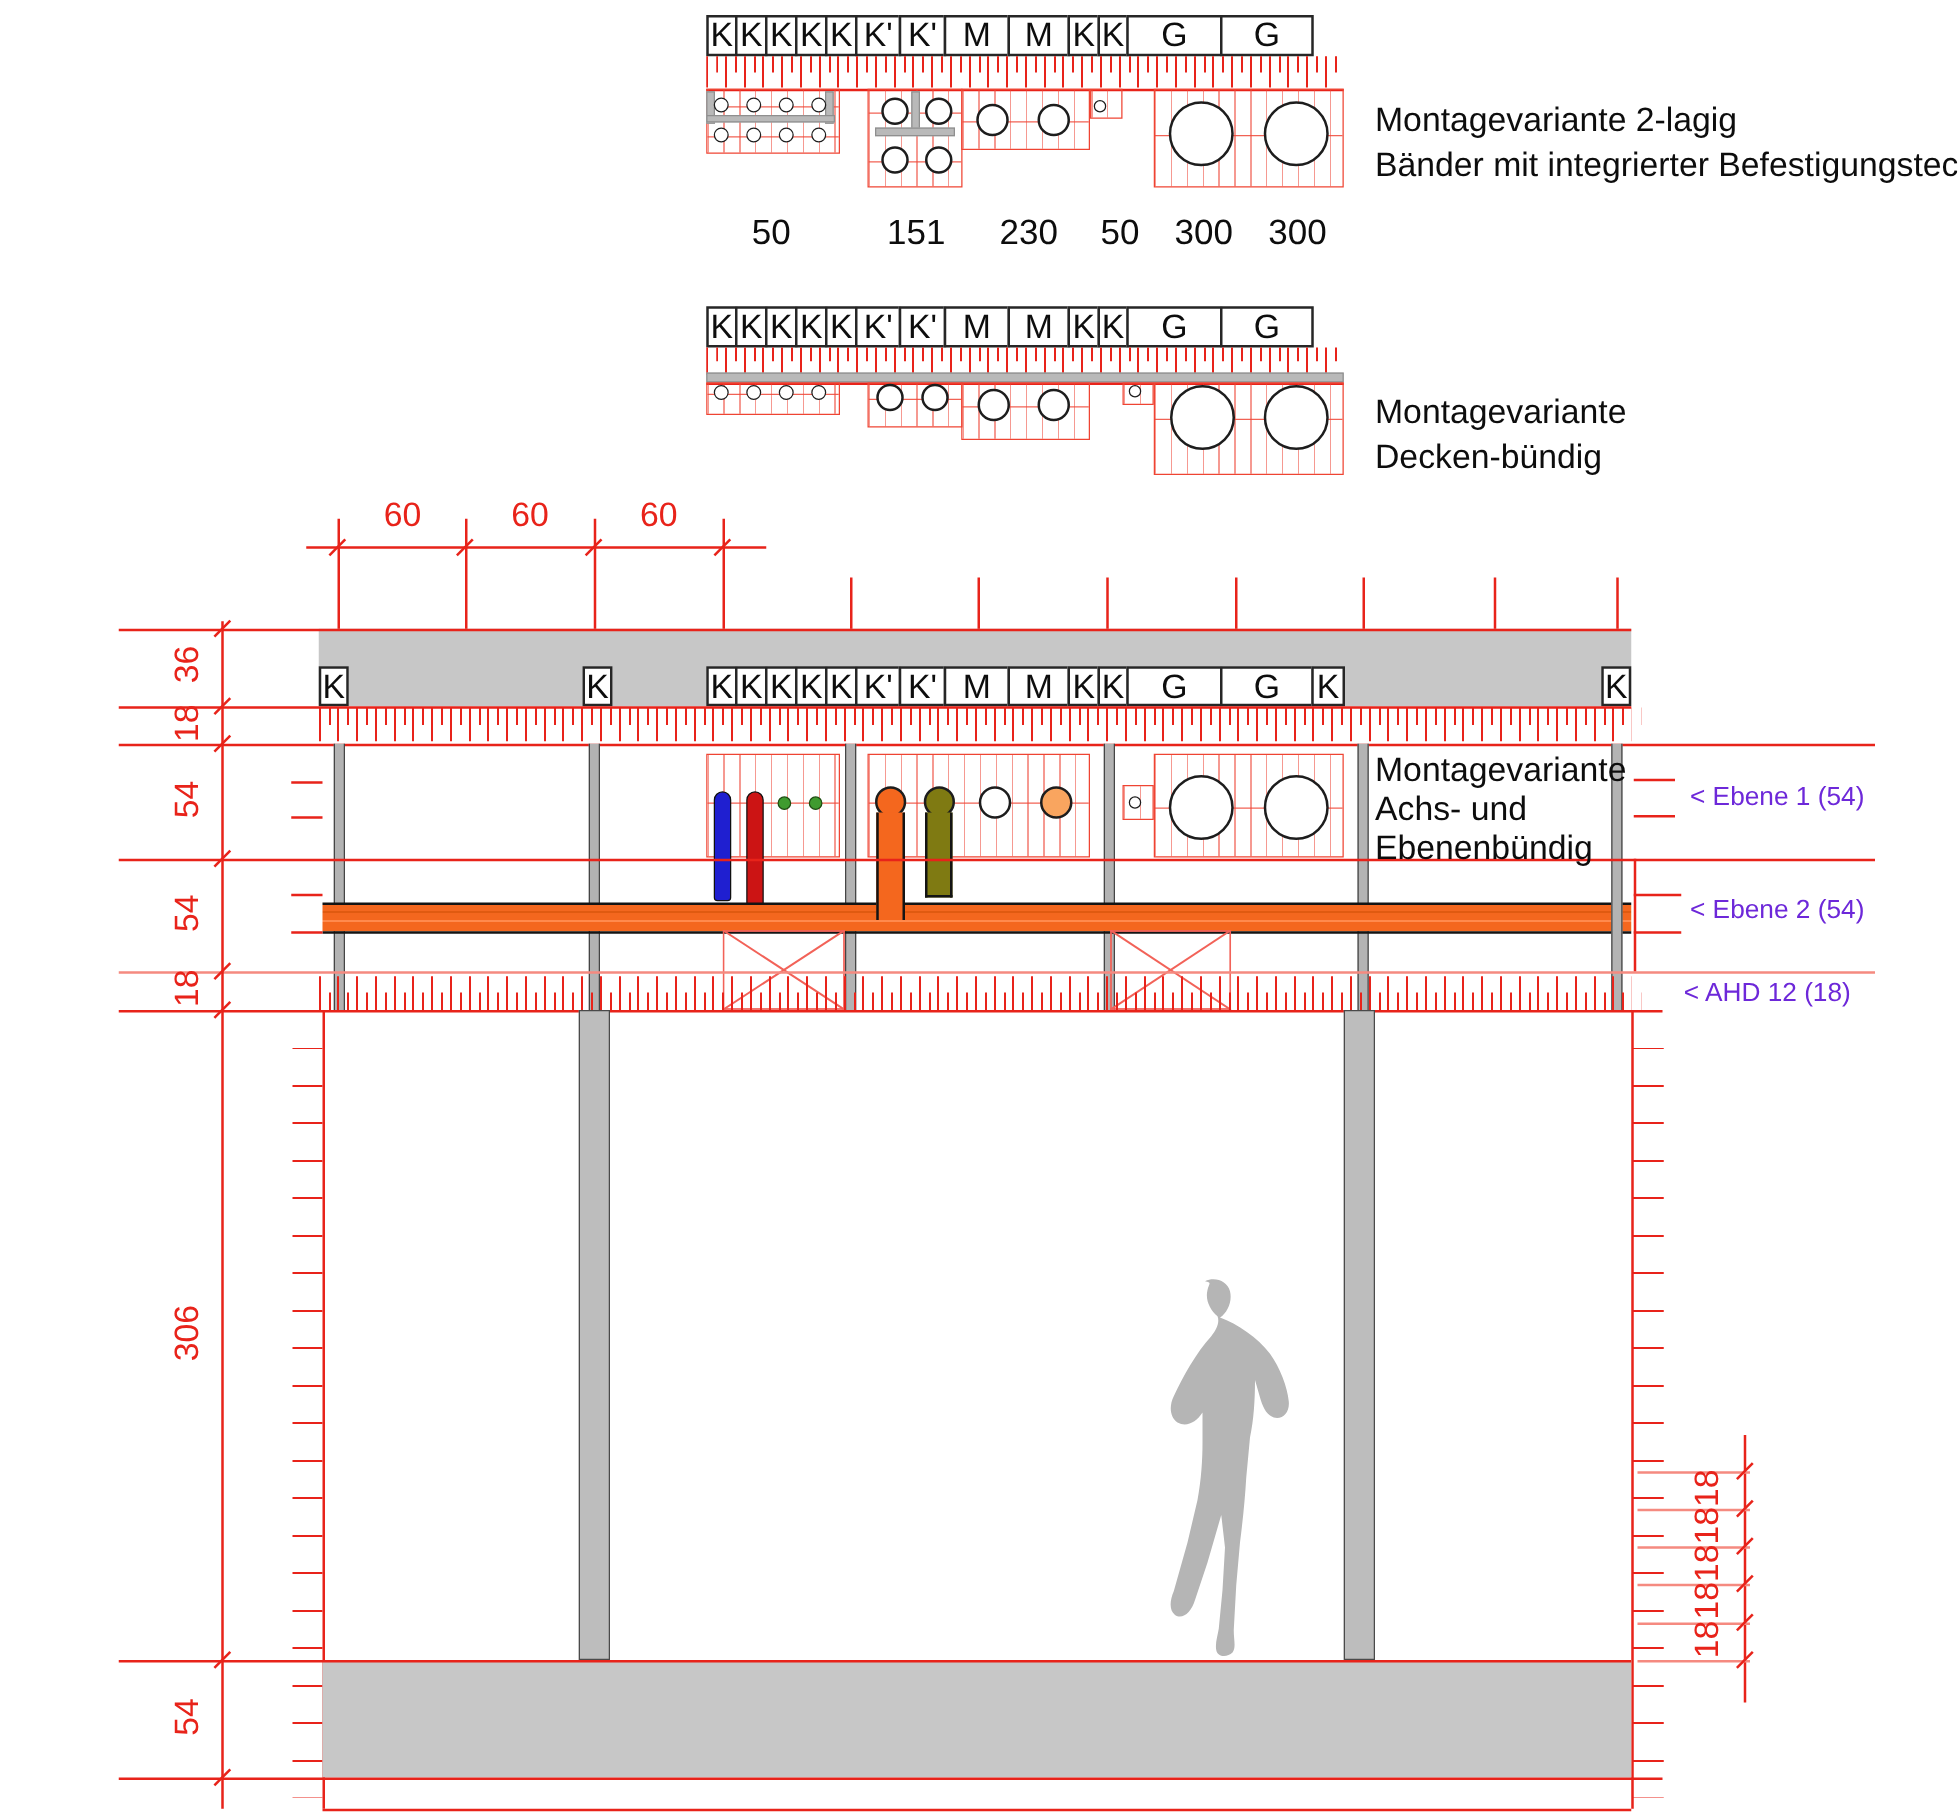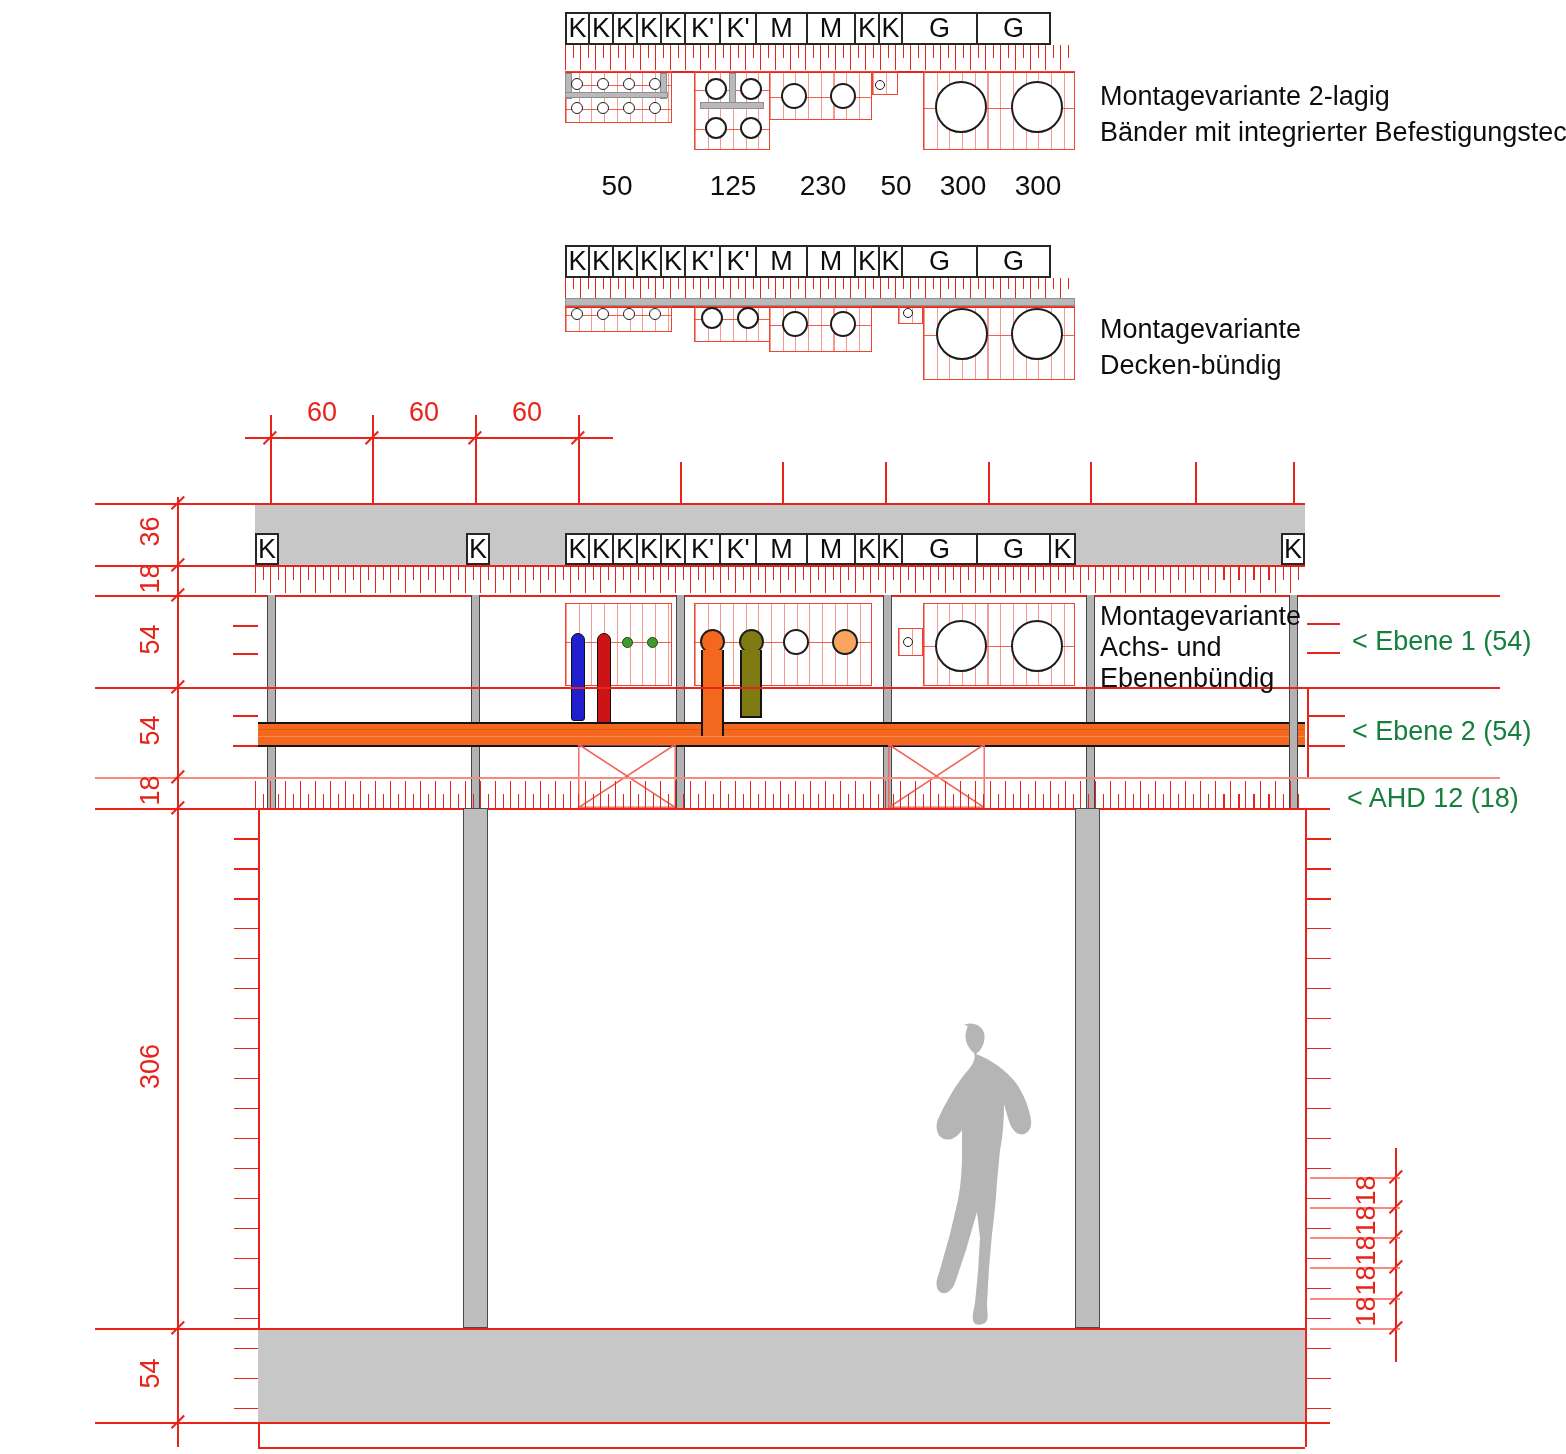--- a/index.html
+++ b/index.html
@@ -42,21 +42,21 @@
   .wcol{position:absolute;width:25px;box-sizing:border-box;background:#bdbdbd;border:1.2px solid #4a4a4a;}
   
   .band{position:absolute;border-top:2.5px solid #141414;border-bottom:2.5px solid #141414;
         background:linear-gradient(180deg,#f4671e 0 5px,#e05a10 5px 6.5px,#f4671e 6.5px 12px,
                    #ff8a4d 12px 13.5px,#f4671e 13.5px 100%);}
   
   .dnum{position:absolute;color:#0d0d0d;font-size:28px;width:90px;text-align:center;}
   .rnum{position:absolute;color:#e8231a;font-size:27px;width:80px;text-align:center;}
   .rdim{position:absolute;color:#e8231a;font-size:27px;width:80px;text-align:center;
         transform:rotate(-90deg);}
-  .rlab{position:absolute;color:#15803d;font-size:27px;white-space:nowrap;}
+  .rlab{position:absolute;color:#6d28d9;font-size:21px;white-space:nowrap;}
   .blk{position:absolute;color:#0d0d0d;font-size:27px;line-height:36px;white-space:nowrap;}
   svg{display:block;}
 </style>
 </head>
 <body>
 
 <div class="canvas">
 
   <div class="crow" style="left:565px;top:12px;height:33px">
     <span class="cell" style="width:25px">K</span>
@@ -115,21 +115,21 @@
   <div class="grid" style="left:872px;top:71px;width:26px;height:24px"></div>
   <div class="c cs" style="left:875px;top:80px;width:10px;height:10px"></div>
 
   <div class="grid" style="left:923px;top:71px;width:152px;height:79px">
     <div class="axis" style="left:0;top:36px;width:100%"></div>
   </div>
   <div class="c" style="left:935px;top:81px;width:52px;height:52px"></div>
   <div class="c" style="left:1011px;top:81px;width:52px;height:52px"></div>
 
   <div class="dnum" style="left:572px;top:170px">50</div>
-  <div class="dnum" style="left:688px;top:170px">125</div>
+  <div class="dnum" style="left:688px;top:170px">151</div>
   <div class="dnum" style="left:778px;top:170px">230</div>
   <div class="dnum" style="left:851px;top:170px">50</div>
   <div class="dnum" style="left:918px;top:170px">300</div>
   <div class="dnum" style="left:993px;top:170px">300</div>
 
   <div class="blk" style="left:1100px;top:78px">
     <div>Montagevariante 2-lagig</div>
     <div>Bänder mit integrierter Befestigungstechnik</div>
   </div>
 

